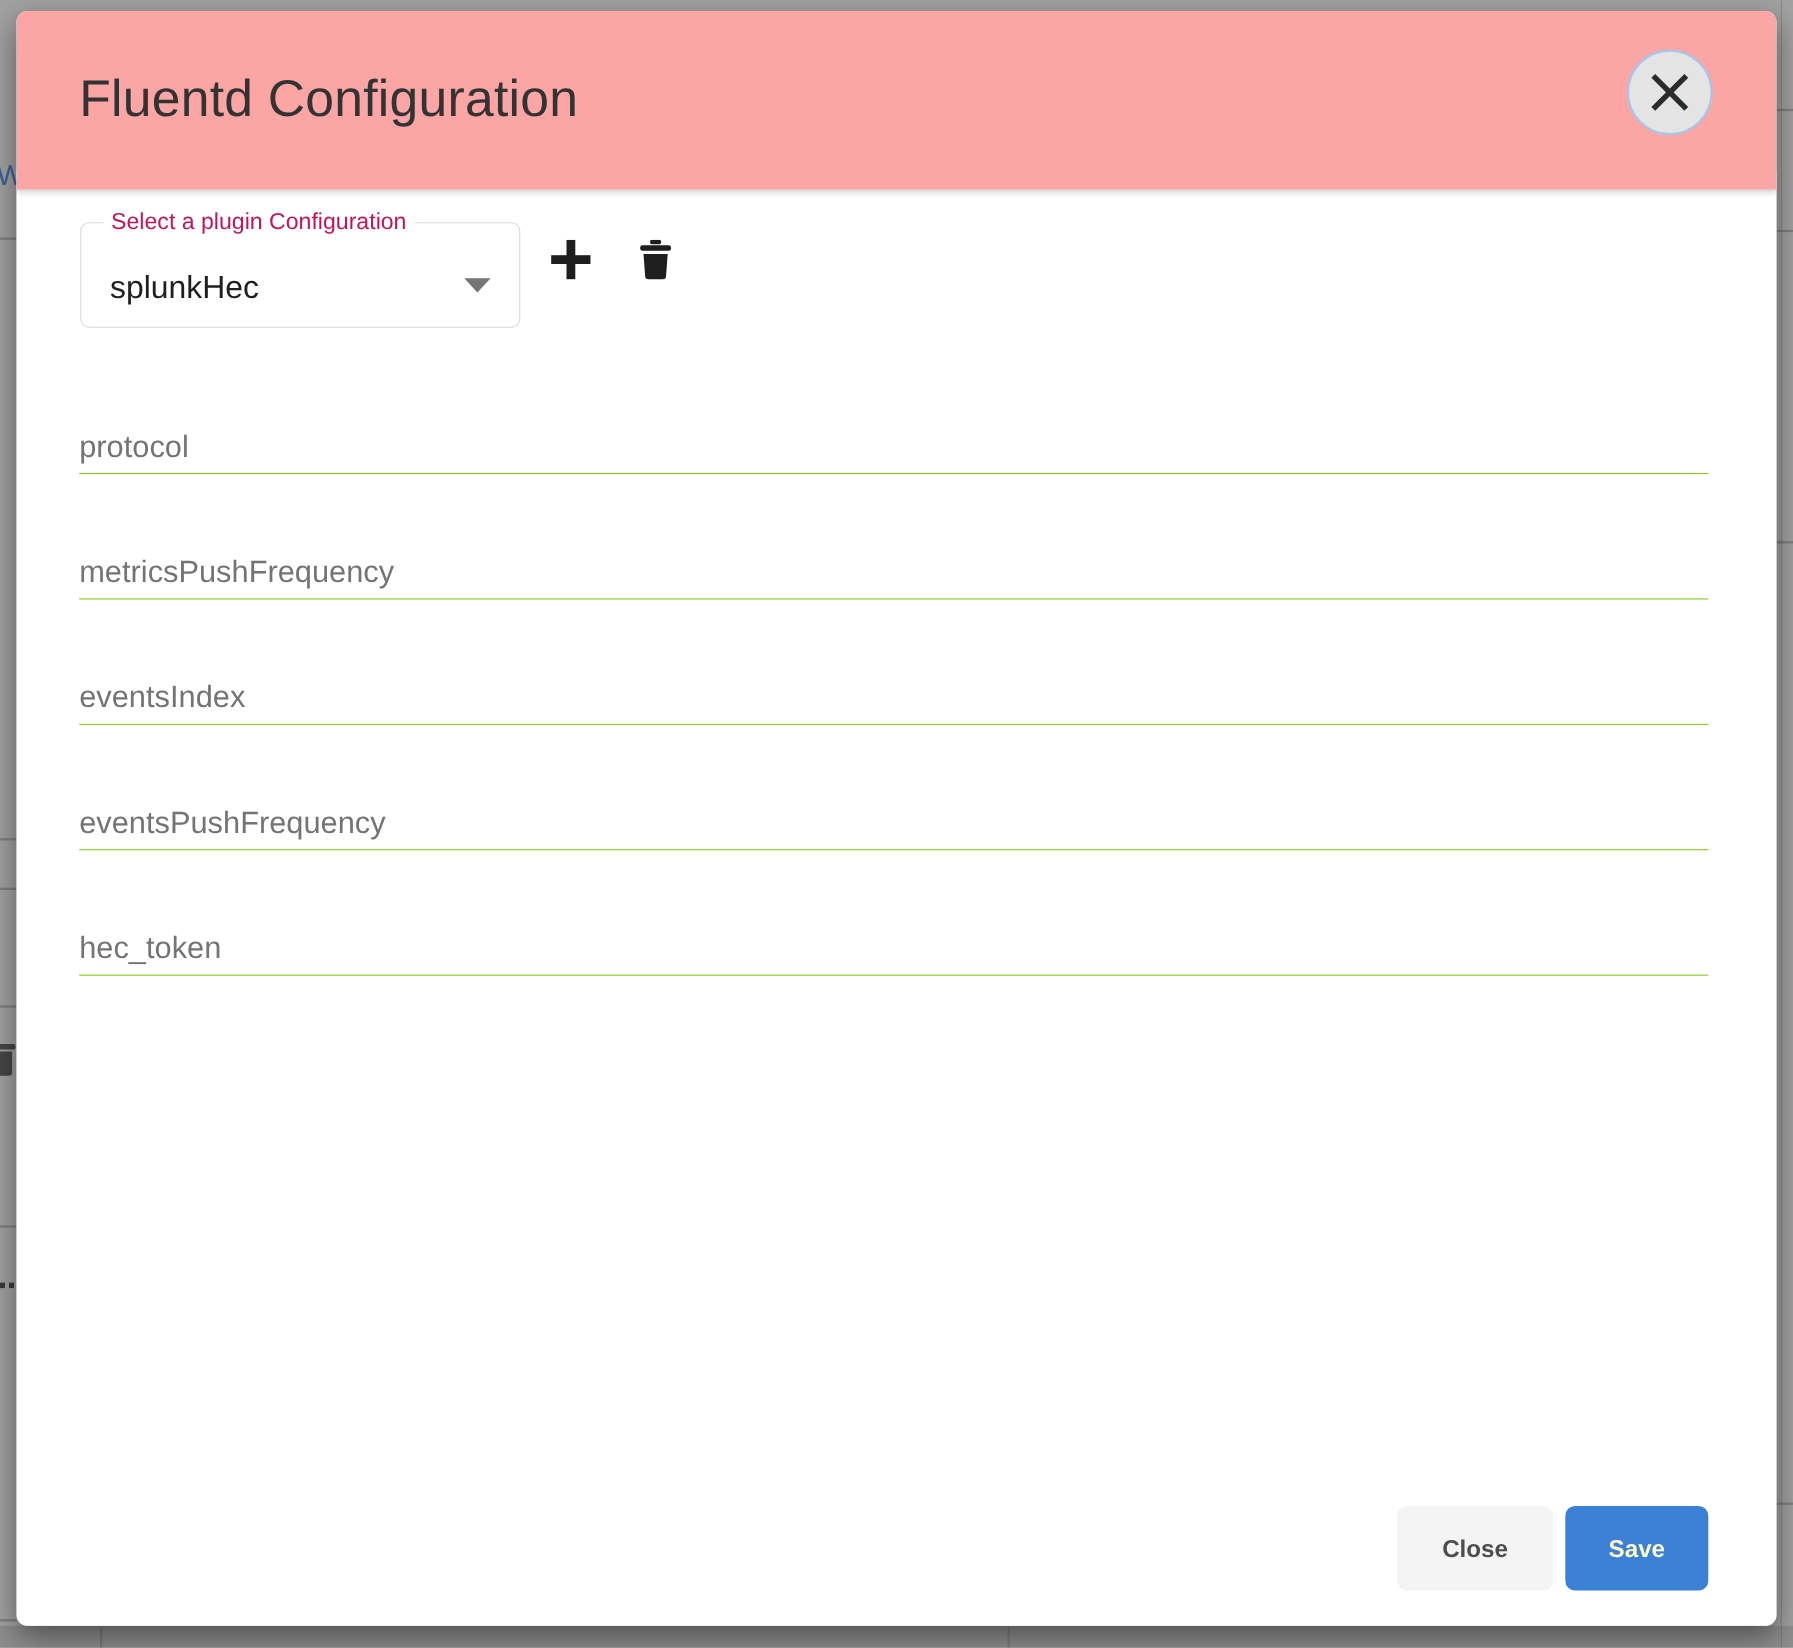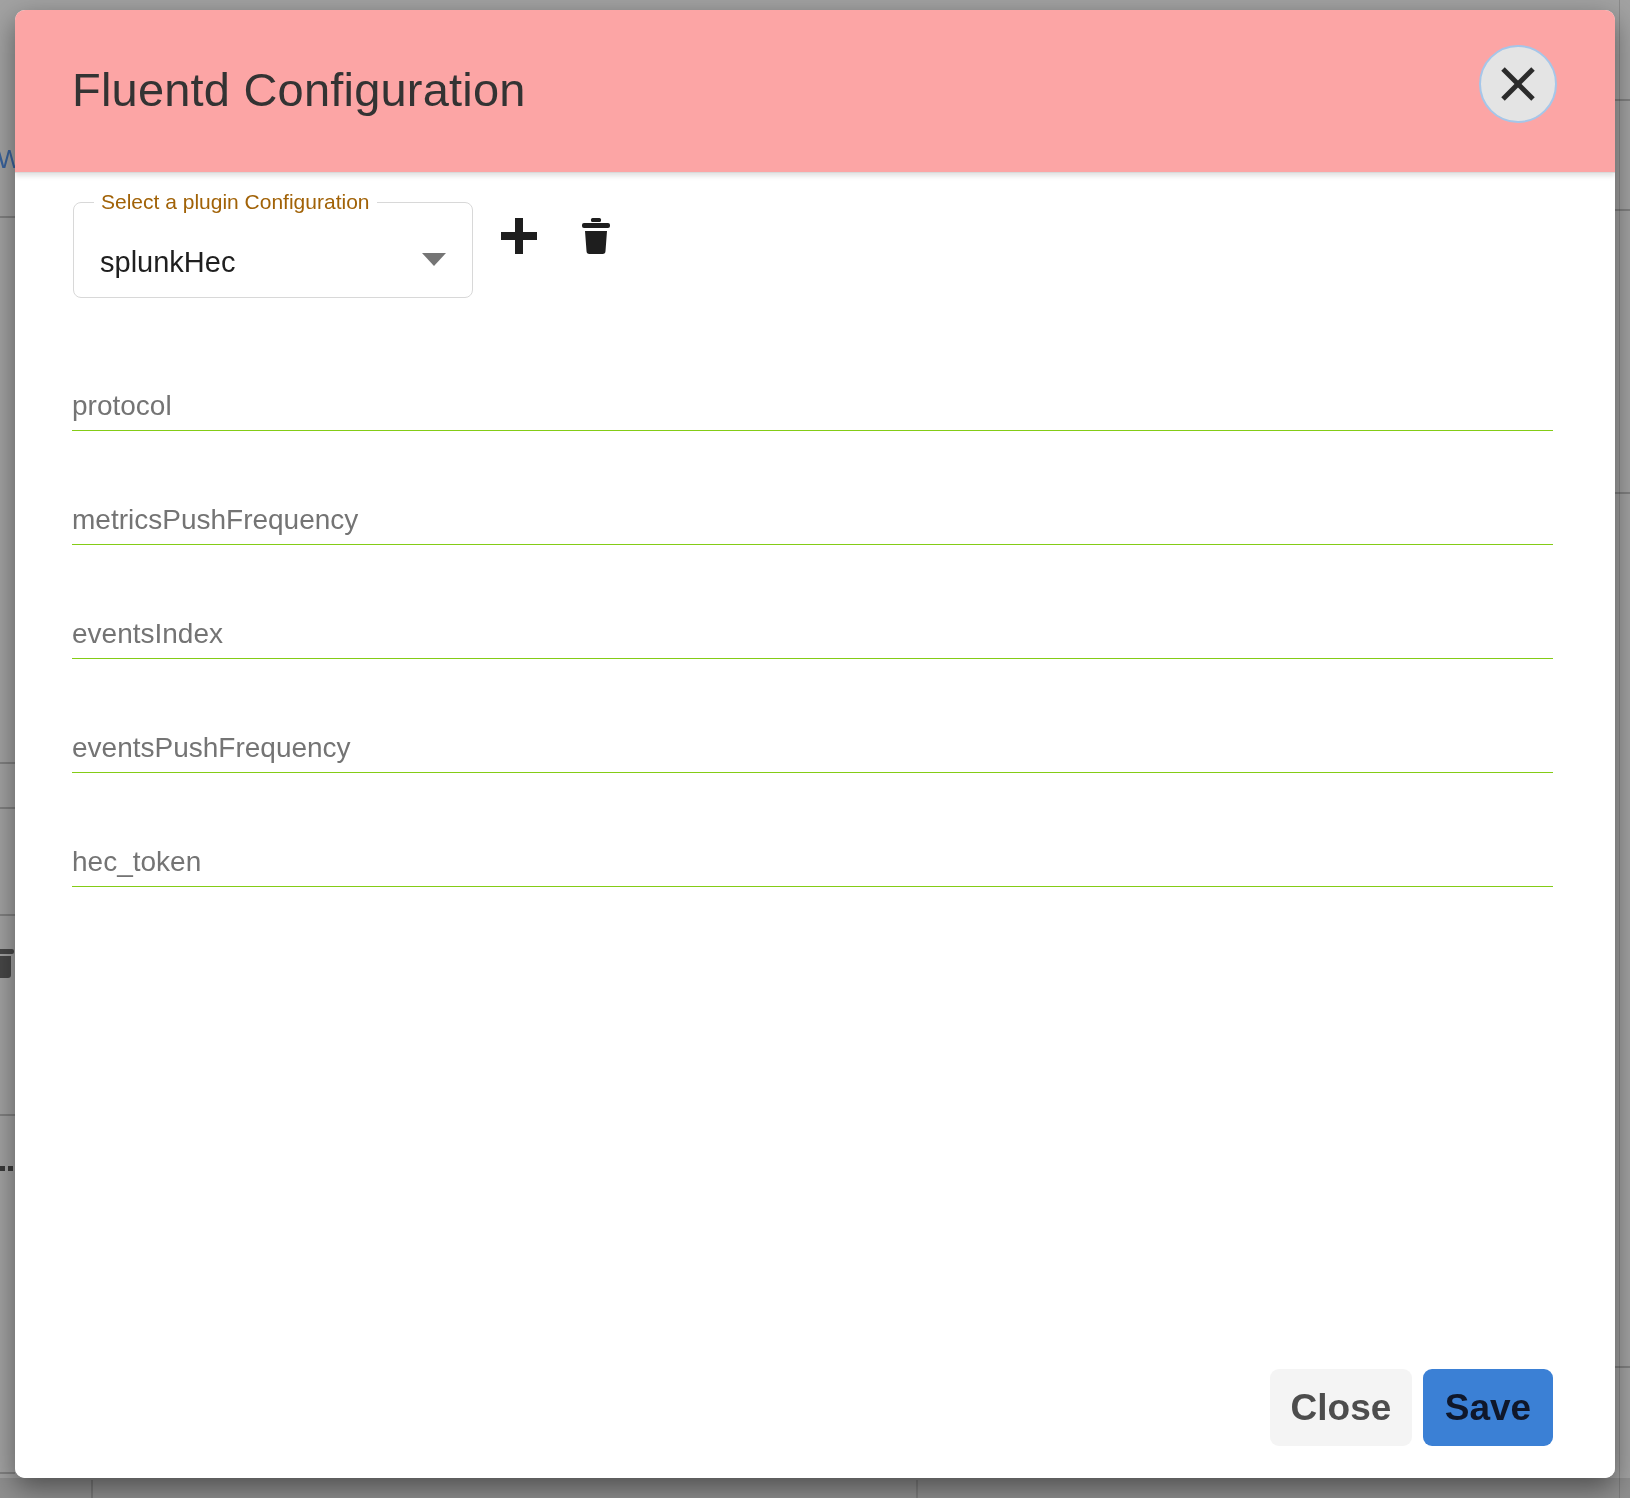--- a/index.html
+++ b/index.html
@@ -86,21 +86,21 @@
     border-radius: 8px;
     background: #fff;
     cursor: pointer;
   }
   .select-label {
     position: absolute;
     left: 20px; top: -13px;
     background: #fff;
     padding: 0 7px;
     font-size: 21px;
-    color: #a16207;
+    color: #be185d;
     white-space: nowrap;
   }
   .select-value {
     position: absolute;
     left: 26px; top: 43px;
     font-size: 29px;
     color: #1f1f1f;
   }
   .select-caret {
     position: absolute;
@@ -140,27 +140,27 @@
   .footer {
     position: absolute;
     right: 62px; top: 1214px;
     display: flex; gap: 11px;
   }
   .btn {
     height: 77px;
     border: none;
     border-radius: 9px;
     font-family: "Liberation Sans", "DejaVu Sans", sans-serif;
-    font-size: 37px;
+    font-size: 22px;
     font-weight: 600;
     cursor: pointer;
     display: flex; align-items: center; justify-content: center;
   }
   .btn-close { width: 142px; background: #f4f4f4; color: #4d4d4d; }
-  .btn-save  { width: 130px; background: #3b80d5; color: #0f172a; }
+  .btn-save  { width: 130px; background: #3b80d5; color: #fef9c3; }
 </style>
 </head>
 <body>
 
 <div class="bg-artifact bg-link-w">W</div>
 <div class="bg-artifact bg-hline-left" style="top:216px"></div>
 <div class="bg-artifact bg-hline-left" style="top:762px"></div>
 <div class="bg-artifact bg-hline-left" style="top:807px"></div>
 <div class="bg-artifact bg-hline-left" style="top:914px"></div>
 <div class="bg-artifact bg-hline-left" style="top:1114px"></div>

